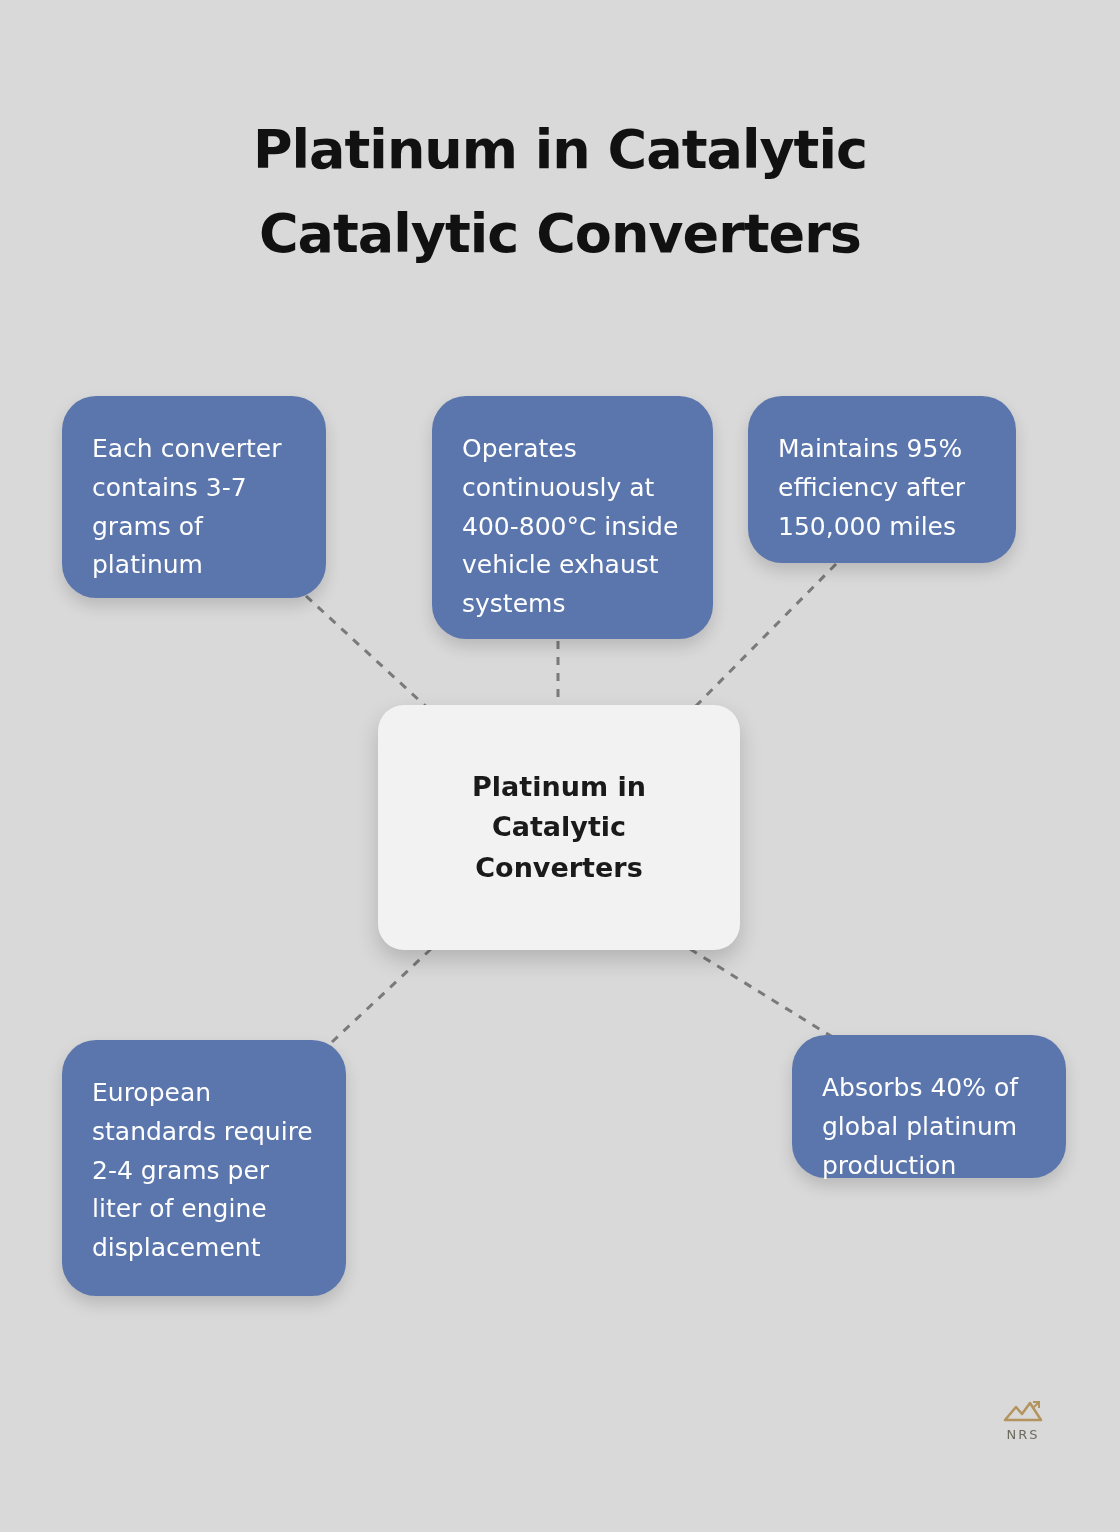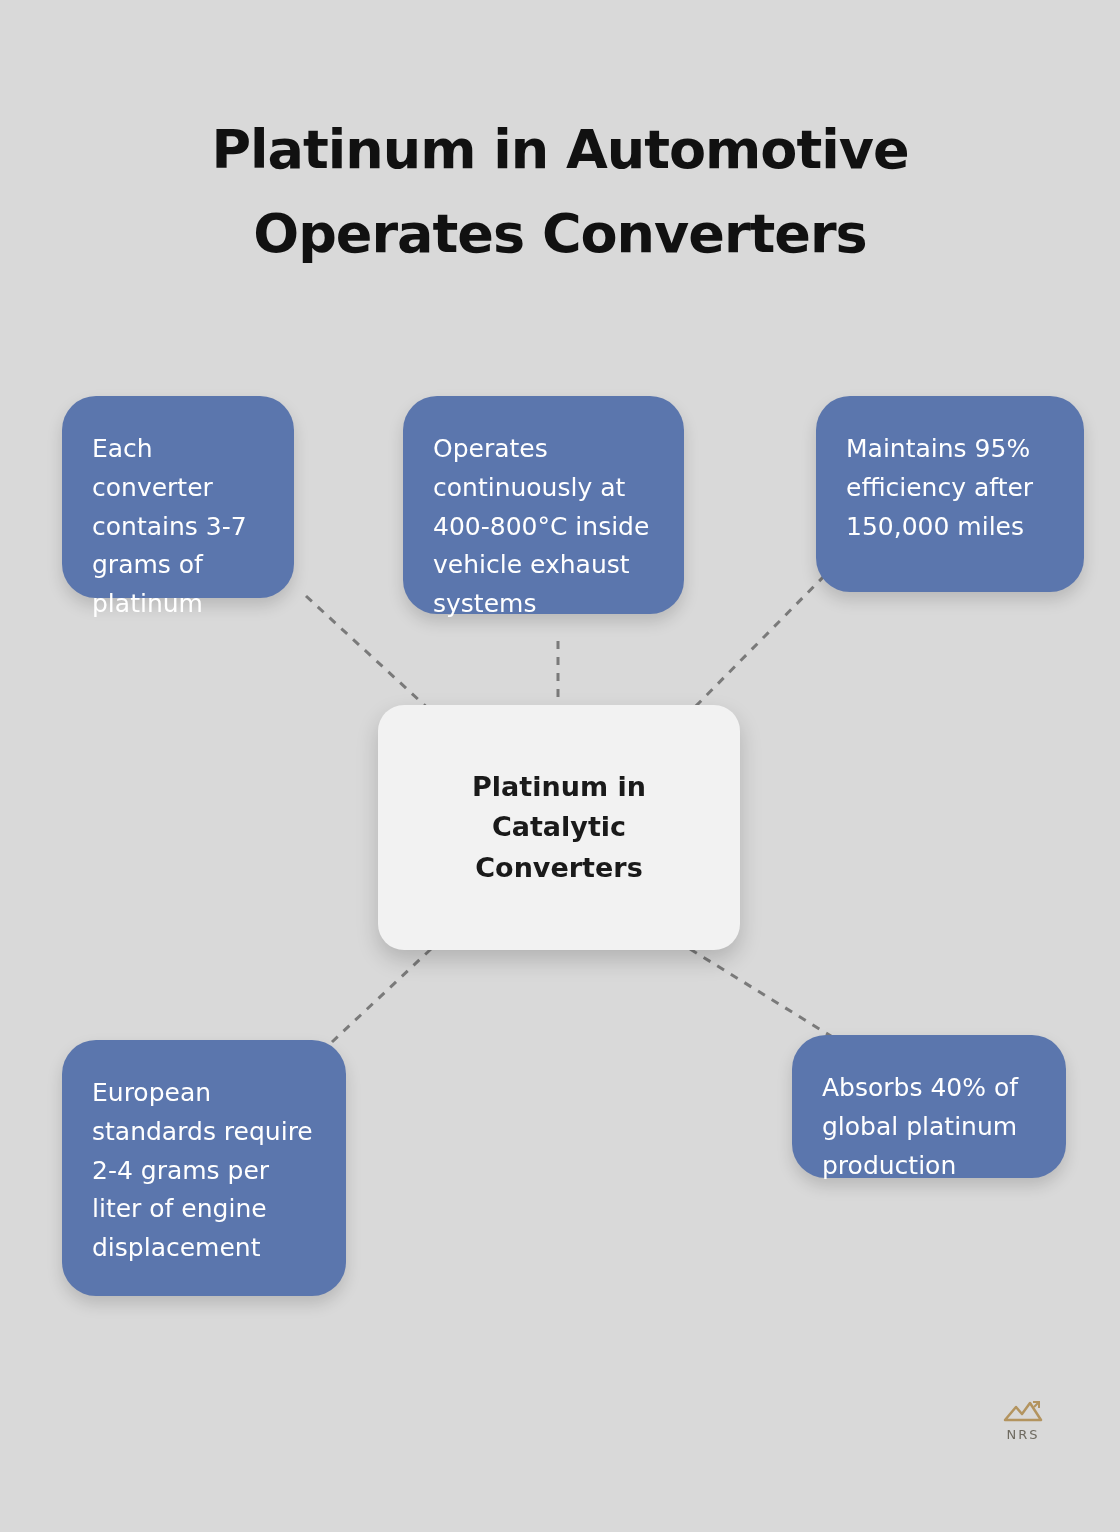--- a/index.html
+++ b/index.html
@@ -39,23 +39,23 @@
     position: absolute;
     background: #5b76ad;
     border-radius: 34px;
     color: #ffffff;
     padding: 34px 30px;
     font-size: 25px;
     line-height: 1.55;
     box-shadow: 0 8px 16px rgba(0,0,0,0.15);
   }
 
-  .node-top-left    { left: 62px;  top: 396px; width: 232px; height: 202px; }
-  .node-top-middle  { left: 403px; top: 396px; width: 281px; height: 218px; }
-  .node-top-right   { left: 816px; top: 396px; width: 268px; height: 196px; }
+  .node-top-left    { left: 62px;  top: 396px; width: 264px; height: 202px; }
+  .node-top-middle  { left: 432px; top: 396px; width: 281px; height: 243px; }
+  .node-top-right   { left: 748px; top: 396px; width: 268px; height: 167px; }
   .node-bottom-left { left: 62px;  top: 1040px; width: 284px; height: 256px; }
   .node-bottom-right{ left: 785px; top: 1035px; width: 274px; height: 143px; margin-left: 7px; }
 
   .center-node {
     position: absolute;
     left: 378px;
     top: 705px;
     width: 362px;
     height: 245px;
     background: #f2f2f2;
@@ -88,21 +88,21 @@
     font-weight: 400;
     letter-spacing: 2px;
     color: #6e6a60;
   }
 </style>
 </head>
 <body>
 
 <div class="canvas">
 
-  <h1 class="page-title">Platinum in Automotive Operates Converters</h1>
+  <h1 class="page-title">Platinum in Catalytic Catalytic Converters</h1>
 
   <svg class="connector-layer" width="1120" height="1532" viewBox="0 0 1120 1532" xmlns="http://www.w3.org/2000/svg">
     <line x1="306" y1="596" x2="433" y2="713" stroke="#7a7a7a" stroke-width="3" stroke-dasharray="8 8"></line>
     <line x1="558" y1="641" x2="558" y2="706" stroke="#7a7a7a" stroke-width="3" stroke-dasharray="8 8"></line>
     <line x1="836" y1="564" x2="690" y2="712" stroke="#7a7a7a" stroke-width="3" stroke-dasharray="8 8"></line>
     <line x1="431" y1="949" x2="332" y2="1042" stroke="#7a7a7a" stroke-width="3" stroke-dasharray="8 8"></line>
     <line x1="690" y1="949" x2="834" y2="1038" stroke="#7a7a7a" stroke-width="3" stroke-dasharray="8 8"></line>
   </svg>
 
   <div class="node node-top-left">

